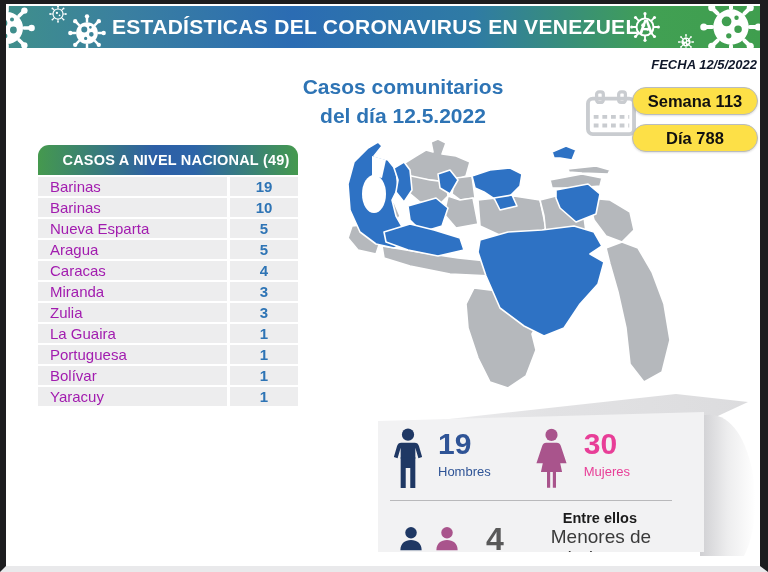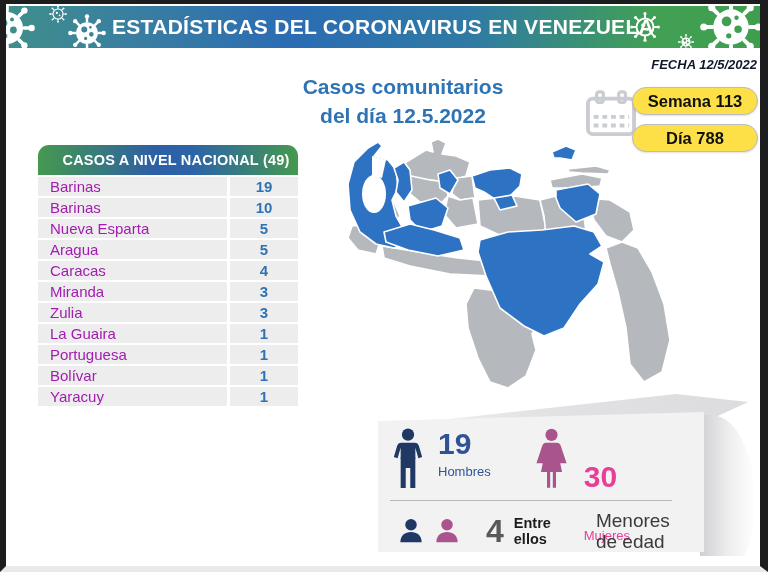--- a/index.html
+++ b/index.html
@@ -64,28 +64,28 @@
     clip-path:polygon(0 9px, 100% 0, 100% 100%, 0 100%);
   }
   .curl-svg { position:absolute; left:694px; top:402px; width:62px; height:150px; }
   .gender-row { position:absolute; left:14px; top:16px; width:298px; display:flex; align-items:flex-start; }
   .gender-group { display:flex; align-items:flex-start; }
   .g-icon { flex:0 0 auto; }
   .g-text { margin-left:14px; display:flex; flex-direction:column; }
   .g-num { font-size:30px; font-weight:bold; line-height:32px; }
   .g-label { font-size:13px; line-height:20px; margin-top:2px; }
   .men .g-num, .men .g-label { color:var(--men-blue); }
-  .women .g-num, .women .g-label { color:var(--pink);margin-top:33px; }
+  .women .g-num, .women .g-label { color:var(--pink); }
   .women { margin-left:42px; }
   .divider { position:absolute; left:12px; top:88px; width:282px; height:0; border-top:1.6px solid #b9b9bb; }
   .minors-row { position:absolute; left:18px; top:98px; width:290px; display:flex; align-items:center; }
   .busts { display:flex; align-items:flex-end; }
   .busts svg + svg { margin-left:6px; }
   .minors-num { font-size:32px; font-weight:bold; color:var(--gray-text); margin-left:24px; line-height:34px; }
-  .minors-text { margin-left:10px; flex:1; display:flex; flex-direction:row; align-items:center; color:var(--dark-text); }
+  .minors-text { margin-left:10px; flex:1; display:flex; flex-direction:column; align-items:center; color:var(--dark-text); }
   .minors-line1 { font-size:14.5px; font-weight:bold; line-height:16px; }
   .minors-line2 { font-size:19px; line-height:21px; color:#3a3a3a;margin-left:37px; }
   .hidden-defs { position:absolute; width:0; height:0; overflow:hidden; }
 </style>
 </head>
 <body>
 
 <svg class="hidden-defs" aria-hidden="true">
   <defs>
     <symbol id="virus" viewBox="-14 -14 28 28">

